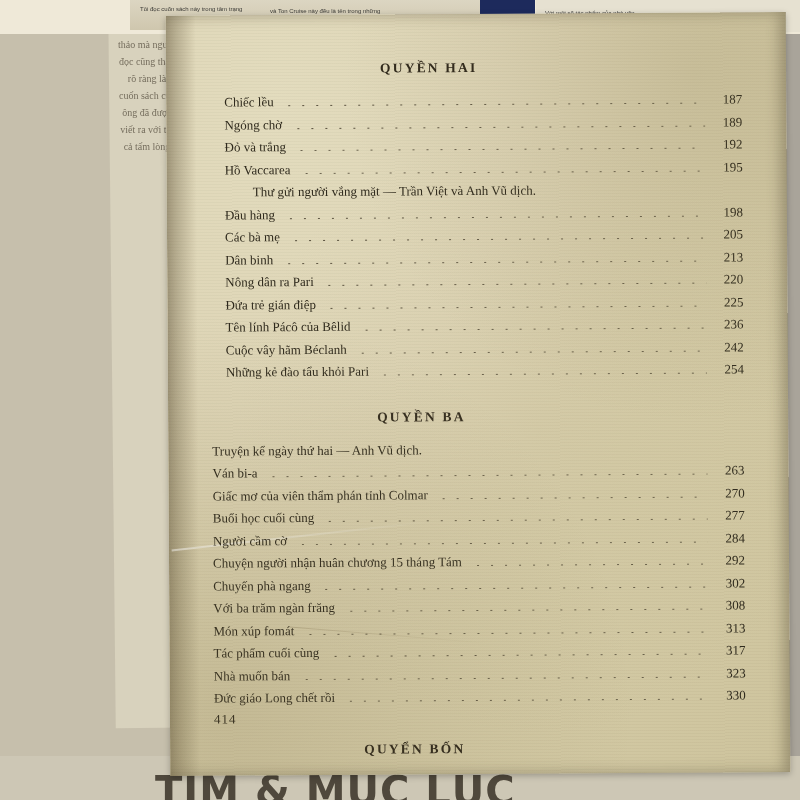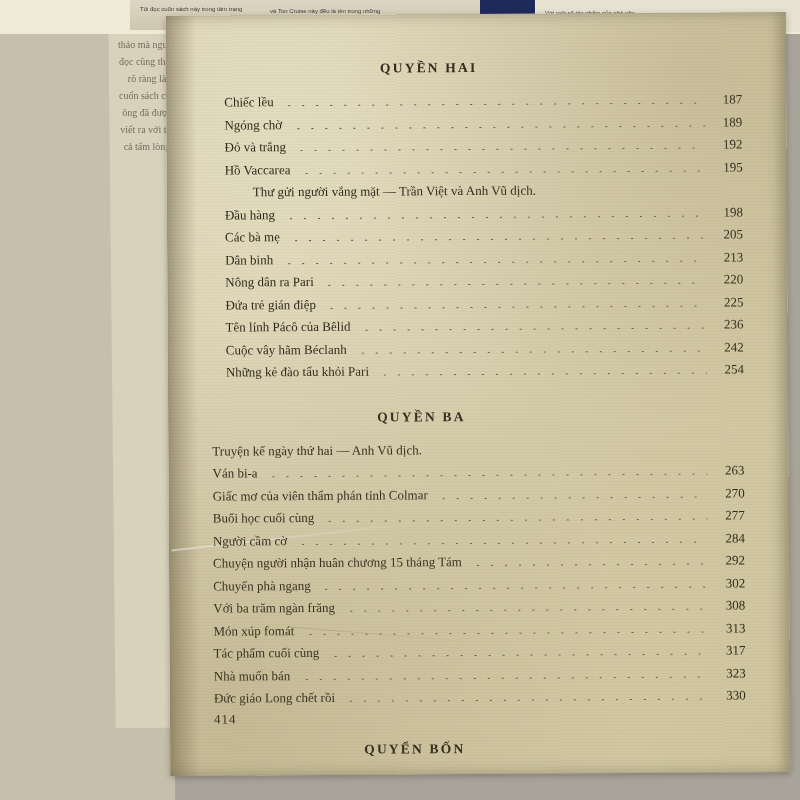--- a/index.html
+++ b/index.html
@@ -238,20 +238,23 @@
   <div class="bg-top-bar"></div>
   <div class="bg-top-photo"></div>
   <div class="bg-blue-label"></div>
   <div class="bg-right-photo"></div>
 
   <div class="tiny-top-text" style="left:140px; top:6px;">Tôi đọc cuốn sách này trong tâm trạng</div>
   <div class="tiny-top-text" style="left:270px; top:8px;">và Ton Cruise này đều là tên trong những</div>
   <div class="tiny-top-text" style="left:250px; top:20px;">Loạn phim truyện 12 tháng tốt</div>
   <div class="tiny-top-text" style="left:545px; top:10px;">Với một số tác phẩm của nhà văn</div>
 
+  <div class="bg-bottom">
+    <div class="bg-bottom-text">TÌM &amp; MỤC LỤC</div>
+  </div>
 
   <div id="book-page">
     <div class="crease"></div>
     <div class="crease2"></div>
 
     <div id="content">
 
       <div class="section-title">QUYỀN HAI</div>
       <ul class="toc group-2">
         <li class="toc-row">

